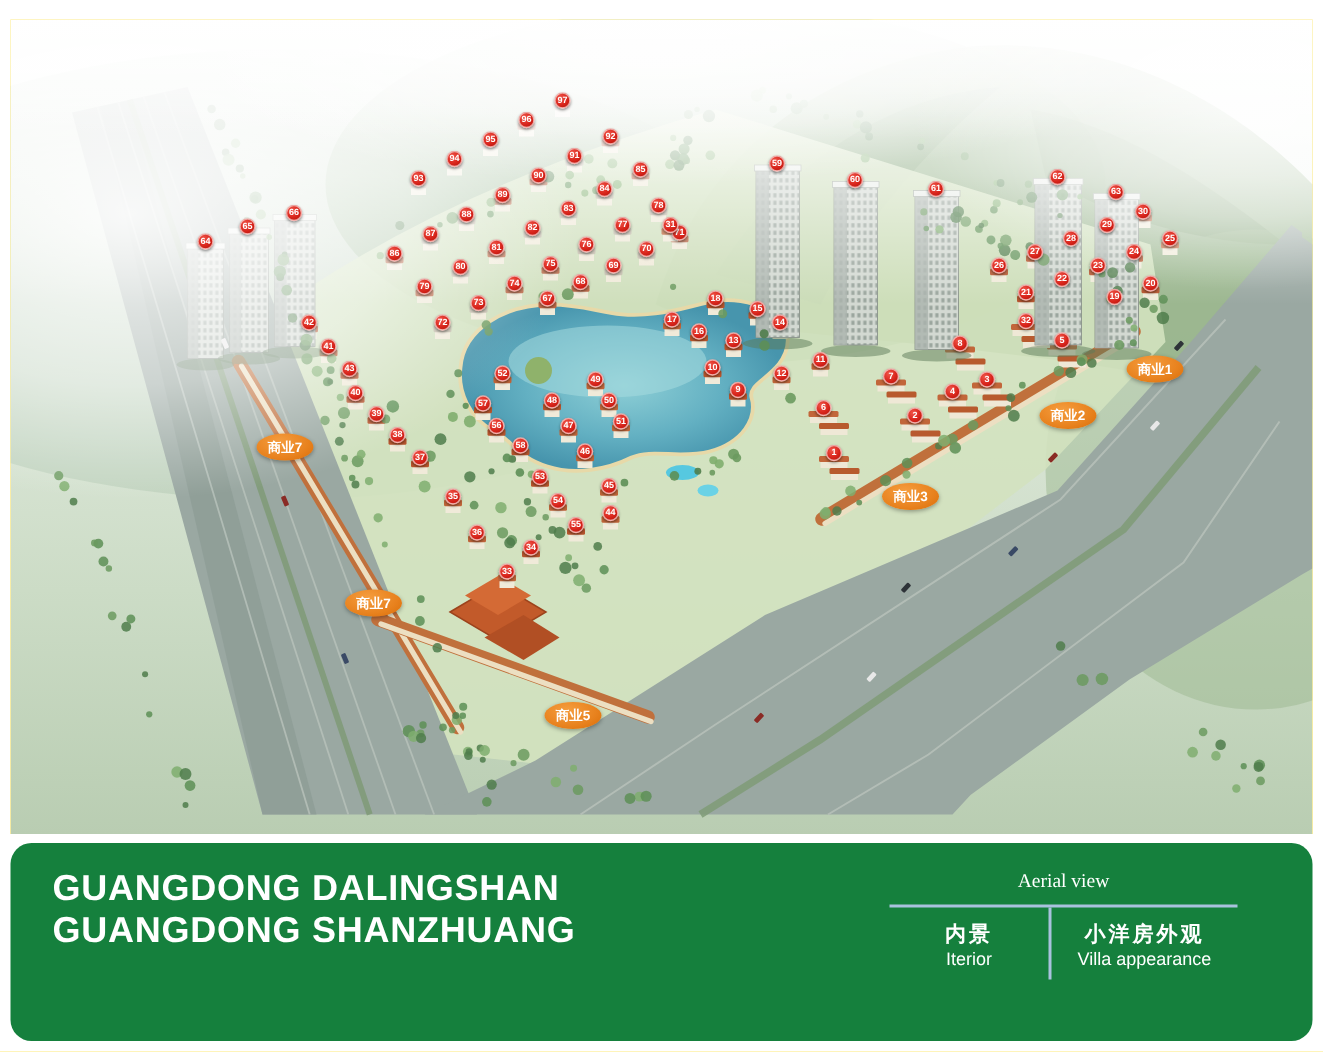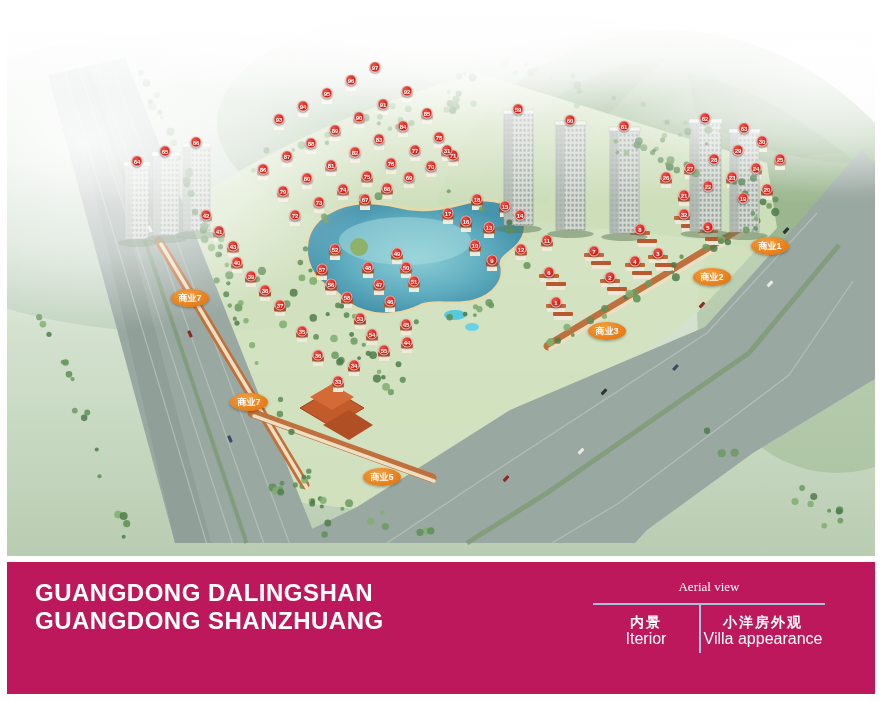--- a/index.html
+++ b/index.html
@@ -24,21 +24,21 @@
   .title-cn{font-size:26px;font-weight:bold;line-height:30px;margin-top:7px;letter-spacing:1px;}
   .nav{position:absolute;left:586px;top:16px;width:232px;text-align:center;}
   .nav-current-cn{font-size:15px;font-weight:bold;line-height:19px;letter-spacing:2px;}
   .nav-current-en{font-size:13px;line-height:17px;font-family:Liberation Serif, serif;}
   .nav-line{height:2px;background:#a9c2de;margin-top:8px;}
   .nav-row{display:flex;align-items:stretch;text-align:center;}
   .nav-cell{padding:8px 0 6px;}
   .nav-cell.c1{width:106px;}
   .nav-cell.c2{width:124px;border-left:2px solid #a9c2de;}
   .nav-cell-cn{font-size:14px;font-weight:bold;line-height:18px;letter-spacing:2px;}
-  .nav-cell-en{font-size:16px;line-height:16px;}
+  .nav-cell-en{font-size:12px;line-height:16px;}
 </style>
 </head>
 <body>
 
 <div class="page">
 
   <div class="photo">
     <svg id="scene" width="868" height="543" viewBox="0 0 868 543">
       <defs>
         <linearGradient id="bgGrad" x1="0" y1="0" x2="0" y2="1">
@@ -729,21 +729,21 @@
         <div class="unit-marker" style="left: 737px; top: 115px;">63</div>
         <div class="biz-label" style="left: 763px; top: 233px;">商业1</div>
         <div class="biz-label" style="left: 705px; top: 264px;">商业2</div>
         <div class="biz-label" style="left: 600px; top: 318px;">商业3</div>
         <div class="biz-label" style="left: 375px; top: 416px; margin-top: 48px;">商业5</div>
         <div class="biz-label" style="left: 183px; top: 285px;">商业7</div>
         <div class="biz-label" style="left: 242px; top: 389px;">商业7</div>
       </div>
   </div>
 
-  <div class="footer" id="footerBar" style="background: #be185d;">
+  <div class="footer" id="footerBar" style="background: #15803d; border-radius: 14px;">
     <div class="titles">
       <div class="title-en">GUANGDONG DALINGSHAN</div>
       <div class="title-en">GUANGDONG SHANZHUANG</div>
     </div>
     <div class="nav">
       <div class="nav-current-en">Aerial view</div>
       <div class="nav-line"></div>
       <div class="nav-row">
         <div class="nav-cell c1">
           <div class="nav-cell-cn">内景</div>

